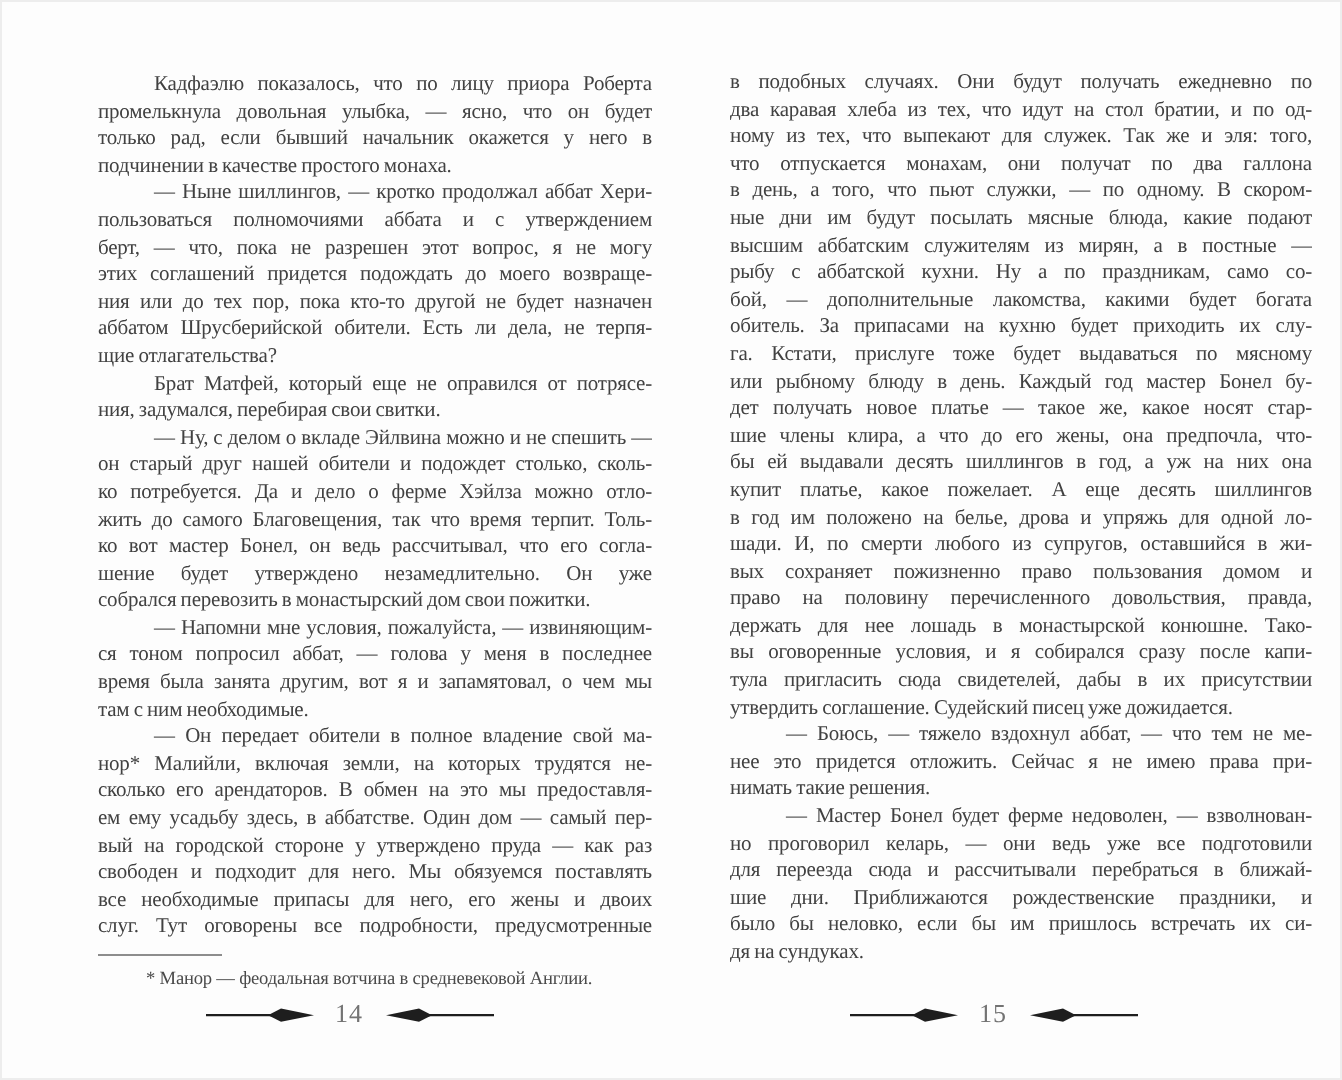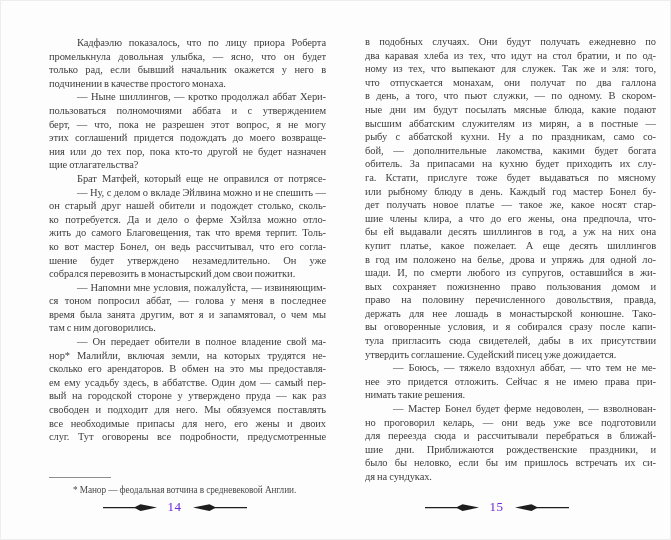--- a/index.html
+++ b/index.html
@@ -73,21 +73,21 @@
     display: flex;
     align-items: center;
     justify-content: center;
     gap: 11px;
   }
   .page-left  .footer { transform: translateX(-13px); }
   .page-right .footer { transform: translateX(-14px); text-align: right; }
   .pnum {
     font-size: 13px;
     line-height: 14px;
-    color: #6d28d9;
+    color: #737373;
     letter-spacing: 0.5px;
   }
   .arr { display: block; }
   .arr.flip { transform: scaleX(-1); }
 </style>
 </head>
 <body>
 
 <div class="spread">
 
@@ -95,33 +95,35 @@
     <div class="text" id="left-text">
         <div class="line first">Кадфаэлю показалось, что по лицу приора Роберта</div>
         <div class="line">промелькнула довольная улыбка, — ясно, что он будет</div>
         <div class="line">только рад, если бывший начальник окажется у него в</div>
         <div class="line plast">подчинении в качестве простого монаха.</div>
         <div class="line first">— Ныне шиллингов, — кротко продолжал аббат Хери-</div>
         <div class="line">пользоваться полномочиями аббата и с утверждением</div>
         <div class="line">берт, — что, пока не разрешен этот вопрос, я не могу</div>
         <div class="line">этих соглашений придется подождать до моего возвраще-</div>
         <div class="line">ния или до тех пор, пока кто-то другой не будет назначен</div>
+        <div class="line">аббатом Шрусберийской обители. Есть ли дела, не терпя-</div>
         <div class="line plast">щие отлагательства?</div>
         <div class="line first">Брат Матфей, который еще не оправился от потрясе-</div>
+        <div class="line plast">ния, задумался, перебирая свои свитки.</div>
         <div class="line first">— Ну, с делом о вкладе Эйлвина можно и не спешить —</div>
         <div class="line">он старый друг нашей обители и подождет столько, сколь-</div>
         <div class="line">ко потребуется. Да и дело о ферме Хэйлза можно отло-</div>
         <div class="line">жить до самого Благовещения, так что время терпит. Толь-</div>
         <div class="line">ко вот мастер Бонел, он ведь рассчитывал, что его согла-</div>
         <div class="line">шение будет утверждено незамедлительно. Он уже</div>
         <div class="line plast">собрался перевозить в монастырский дом свои пожитки.</div>
         <div class="line first">— Напомни мне условия, пожалуйста, — извиняющим-</div>
         <div class="line">ся тоном попросил аббат, — голова у меня в последнее</div>
         <div class="line">время была занята другим, вот я и запамятовал, о чем мы</div>
-        <div class="line plast">там с ним договорились.</div>
+        <div class="line plast">там с ним необходимые.</div>
         <div class="line first">— Он передает обители в полное владение свой ма-</div>
         <div class="line">нор* Малийли, включая земли, на которых трудятся не-</div>
         <div class="line">сколько его арендаторов. В обмен на это мы предоставля-</div>
         <div class="line">ем ему усадьбу здесь, в аббатстве. Один дом — самый пер-</div>
         <div class="line">вый на городской стороне у утверждено пруда — как раз</div>
         <div class="line">свободен и подходит для него. Мы обязуемся поставлять</div>
         <div class="line">все необходимые припасы для него, его жены и двоих</div>
         <div class="line">слуг. Тут оговорены все подробности, предусмотренные</div>
       </div>
     <div class="footnote-rule"></div>

